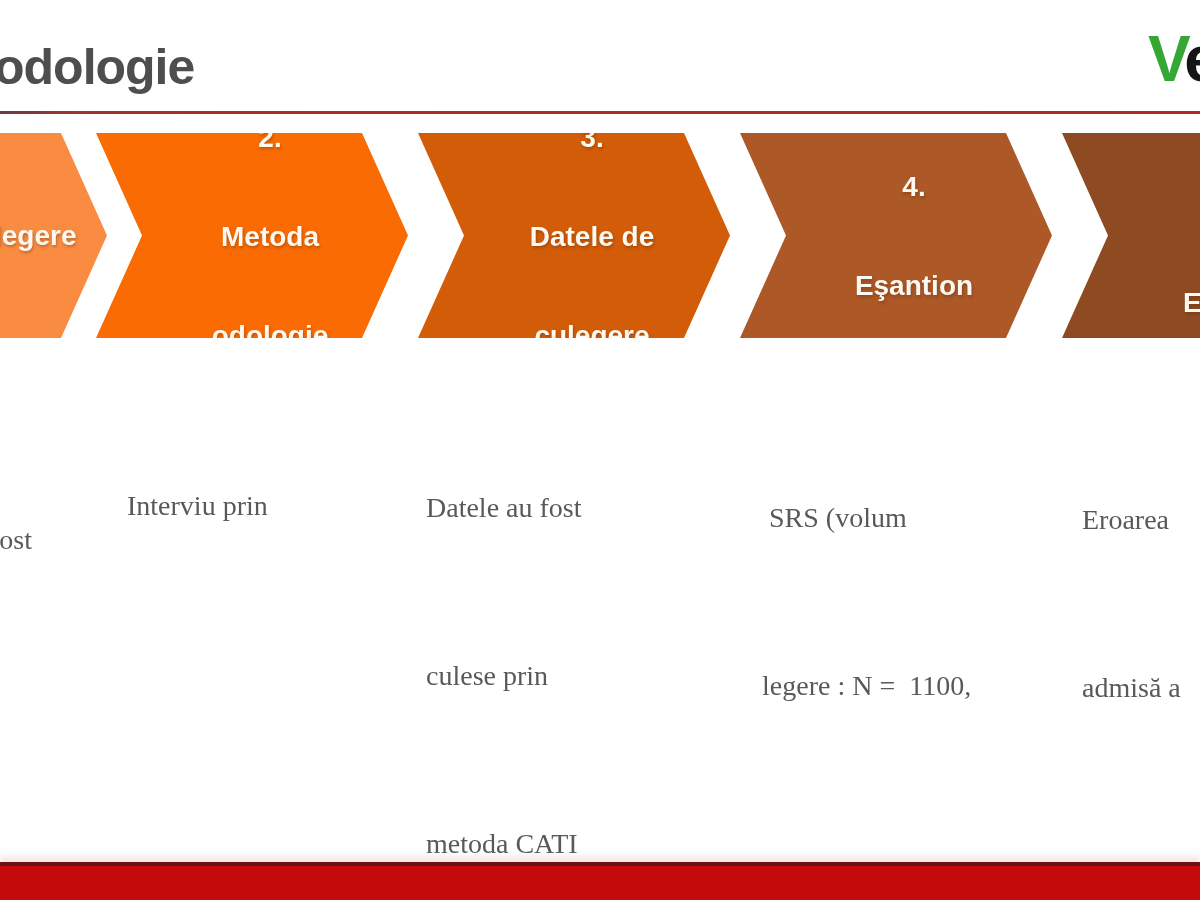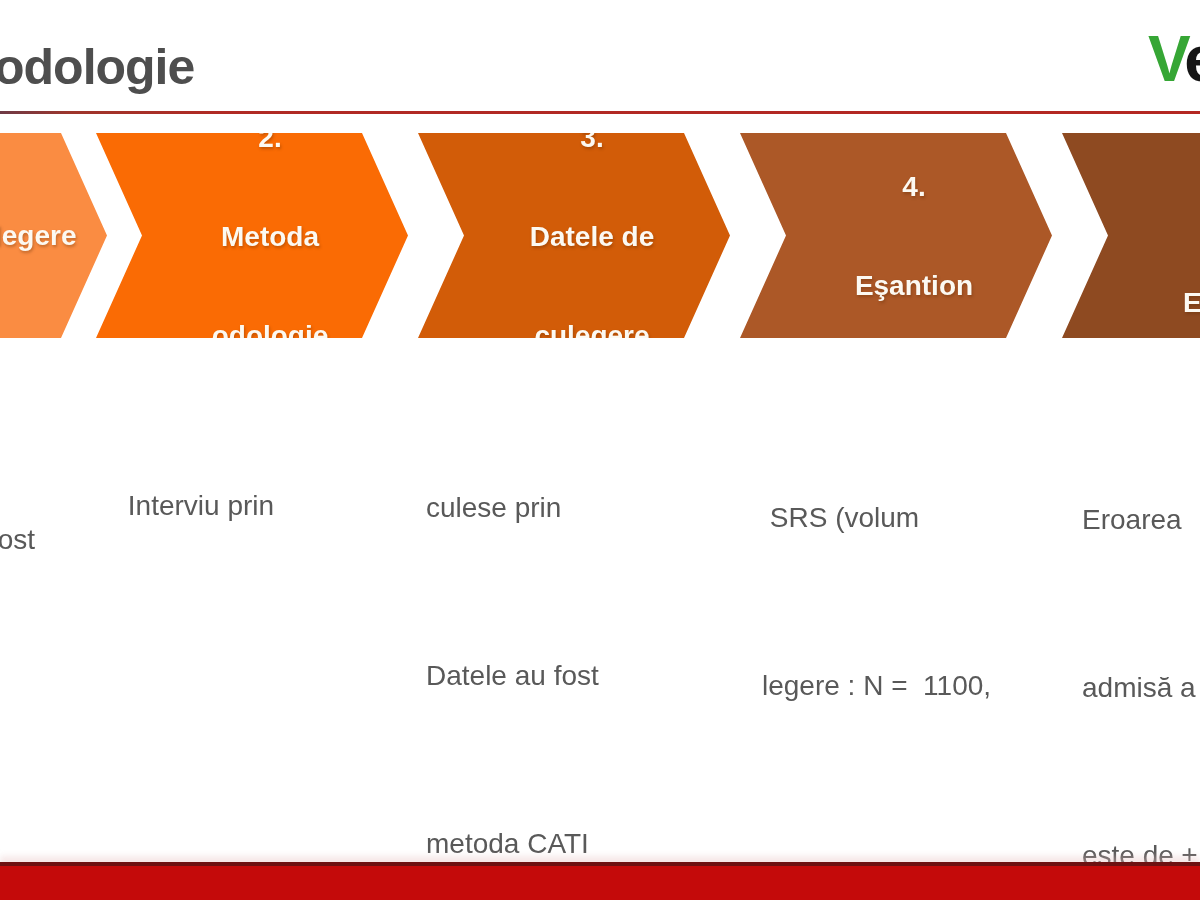--- a/index.html
+++ b/index.html
@@ -41,21 +41,21 @@
   }
   .chev1 .chev-label{left:199px;right:auto;top:86px;transform:none;text-align:left;}
   .chev5 .chev-label{left:88px;right:auto;top:90px;transform:none;text-align:left;line-height:32px;}
   .chev5 .chev-label .l1{padding-left:33px;}
 
   
   .col{
     position:absolute;font-size:28px;line-height:56px;color:#595959;
     white-space:pre;text-align:left;
   }
-  .col .line{min-height:56px;}
+  .col .line{min-height:56px;font-family:Liberation Serif, serif;}
   .col1{left:-10px;top:400px;}
   .col2{left:120px;top:366px;}
   .col3{left:426px;top:368px;}
   .col4{left:762px;top:378px;}
   .col5{left:1082px;top:380px;}
 
   
   .footer{
     position:absolute;left:0;bottom:0;width:1200px;height:34px;
     background:#c40a0a;border-top:4px solid #6e1111;
@@ -112,39 +112,38 @@
     <div class="line"></div>
     <div class="line">4 -</div>
     
   </div>
 
   <div class="col col2">
     <div class="line"> Interviu prin</div>
   </div>
 
   <div class="col col3">
+    <div class="line">Datele au fost</div>
     <div class="line">culese prin</div>
-    <div class="line">Datele au fost</div>
     <div class="line">metoda CATI</div>
     
     
   </div>
 
   <div class="col col4">
     <div class="line"> SRS (volum</div>
     <div class="line">legere : N =  1100,</div>
     
     
     
   </div>
 
   <div class="col col5">
     <div class="line">Eroarea</div>
     <div class="line">admisă a</div>
-    <div class="line">este de ±</div>
     
     
     
   </div>
 
   <div class="footer"></div>
 
 </div>
 
 </body></html>

